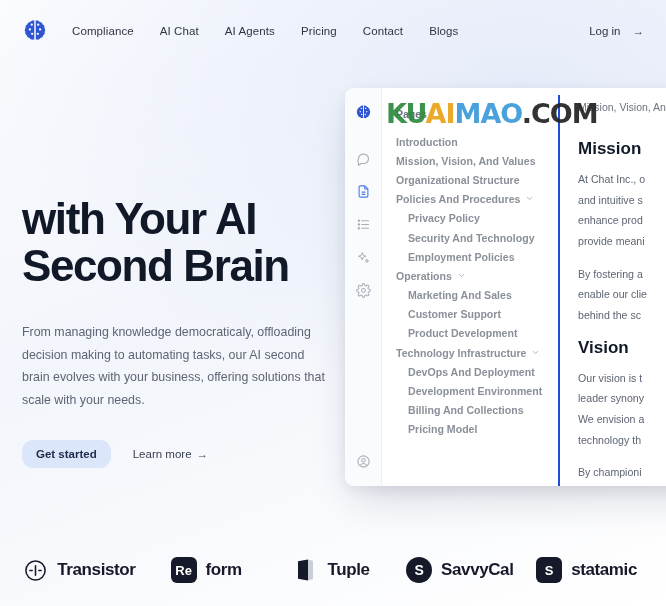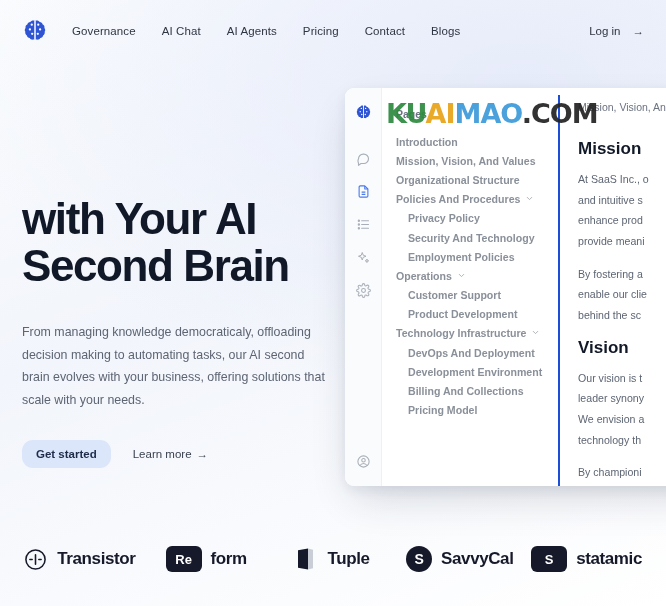--- a/index.html
+++ b/index.html
@@ -190,21 +190,21 @@
     font-weight: 700;
     letter-spacing: -1px;
     white-space: nowrap;
     font-family: "DejaVu Sans", sans-serif;
   }
   .watermark span { opacity: .92; }
 
   
   .logobar {
     position: absolute;
-    left: 0; bottom: 16px;
+    left: 0; bottom: 5px;
     width: 666px; height: 62px;
     display: flex;
     align-items: center;
     padding: 0 16px;
     gap: 0;
     background: transparent;
     z-index: 7;
   }
   .logo-item {
     display: flex;
@@ -215,21 +215,21 @@
   }
   .logo-text {
     font-size: 17px;
     font-weight: 700;
     color: #16192a;
     letter-spacing: -.4px;
     white-space: nowrap;
   }
   .logo-text.thin { font-weight: 600; }
   .badge-sq {
-    width: 36px; height: 26px;
+    width: 26px; height: 26px;
     background: #16192a;
     border-radius: 6px;
     color: #fff;
     font-size: 13px;
     font-weight: 700;
     display: flex; align-items: center; justify-content: center;
     flex: 0 0 auto;
   }
   .badge-circle {
     width: 26px; height: 26px;
@@ -254,21 +254,21 @@
       <circle cx="15" cy="6.2" r="1.05" fill="#ffffff"></circle>
       <circle cx="7.3" cy="10.6" r="1.05" fill="#ffffff"></circle>
       <circle cx="16.7" cy="10.6" r="1.05" fill="#ffffff"></circle>
       <circle cx="9.4" cy="14.6" r="1.05" fill="#ffffff"></circle>
       <circle cx="14.6" cy="14.6" r="1.05" fill="#ffffff"></circle>
       <rect x="11.75" y="2.6" width="0.5" height="18.6" fill="#ffffff"></rect>
     </svg>
   </span>
 
   <div class="nav-links">
-    <a class="nav-link" href="#">Governance</a>
+    <a class="nav-link" href="#">Compliance</a>
     <a class="nav-link" href="#">AI Chat</a>
     <a class="nav-link" href="#">AI Agents</a>
     <a class="nav-link" href="#">Pricing</a>
     <a class="nav-link" href="#">Contact</a>
     <a class="nav-link" href="#">Blogs</a>
   </div>
 
   <div class="nav-spacer"></div>
 
   <a class="login" href="#">
@@ -385,20 +385,23 @@
         <div class="tree-item child">
           <span>Employment Policies</span>
         </div>
         <div class="tree-item">
           <span>Operations</span>
           <span class="caret"><svg width="9" height="9" viewBox="0 0 24 24" fill="none" stroke="currentColor" stroke-width="2.4" stroke-linecap="round" stroke-linejoin="round">
               <path d="M6 9l6 6 6-6"></path>
             </svg></span>
         </div>
         <div class="tree-item child">
+          <span>Marketing And Sales</span>
+        </div>
+        <div class="tree-item child">
           <span>Customer Support</span>
         </div>
         <div class="tree-item child">
           <span>Product Development</span>
         </div>
         <div class="tree-item">
           <span>Technology Infrastructure</span>
           <span class="caret"><svg width="9" height="9" viewBox="0 0 24 24" fill="none" stroke="currentColor" stroke-width="2.4" stroke-linecap="round" stroke-linejoin="round">
               <path d="M6 9l6 6 6-6"></path>
             </svg></span>
@@ -417,21 +420,21 @@
         </div>
       </div>
   </div>
 
   <div class="doc-pane">
     <div class="doc-crumb">Mission, Vision, An</div>
 
     <div class="doc-section">
       <div class="doc-h2">Mission</div>
       <div class="doc-p">
-        <span>At SaaS Inc., o</span><br>
+        <span>At Chat Inc., o</span><br>
         <span>and intuitive s</span><br>
         <span>enhance prod</span><br>
         <span>provide meani</span>
       </div>
       <div class="doc-p">
         <span>By fostering a</span><br>
         <span>enable our clie</span><br>
         <span>behind the sc</span>
       </div>
     </div>

